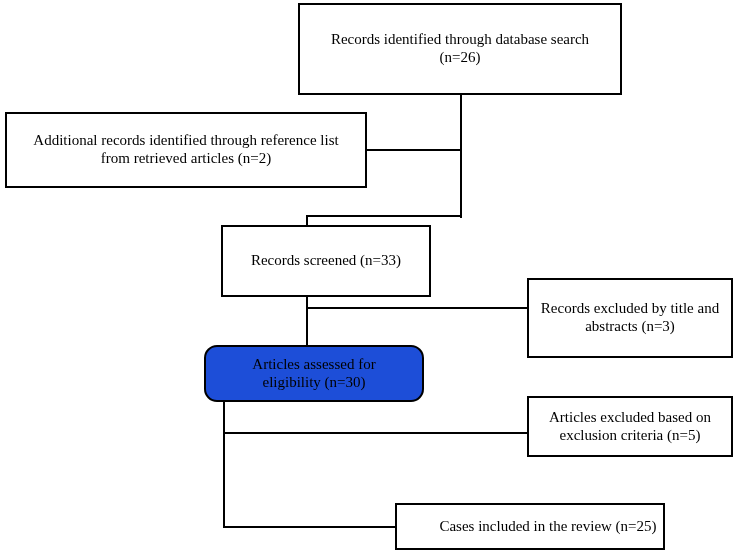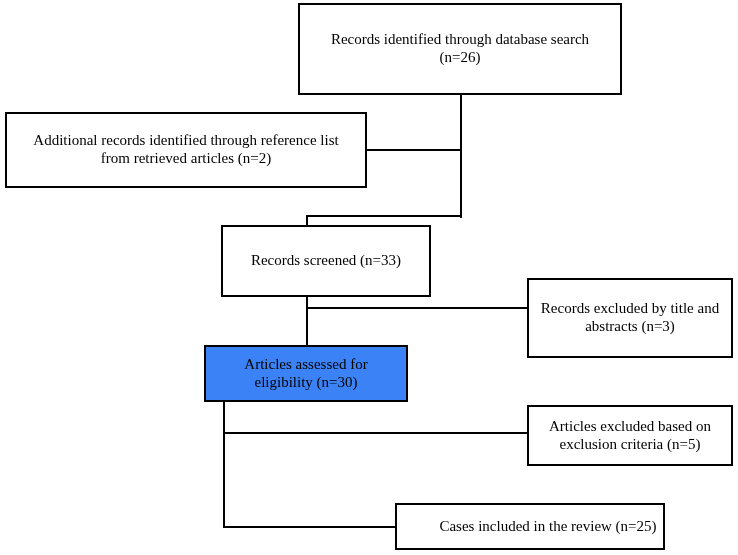--- a/index.html
+++ b/index.html
@@ -67,25 +67,25 @@
         <span class="node-label">Additional records identified through reference list
 from retrieved articles (n=2)</span>
       </div>
       <div class="node" style="left: 203px; top: 225px; width: 210px; height: 72px; border-color: rgb(0, 0, 0); background: rgb(255, 255, 255); margin-left: 18px;">
         <span class="node-label">Records screened (n=33)</span>
       </div>
       <div class="node" style="left: 527px; top: 278px; width: 206px; height: 80px; border-color: rgb(0, 0, 0); background: rgb(255, 255, 255);">
         <span class="node-label">Records excluded by title and
 abstracts (n=3)</span>
       </div>
-      <div class="node" style="left: 204px; top: 345px; width: 204px; height: 57px; border-color: rgb(0, 0, 0); background: #3b82f6;">
+      <div class="node" style="left: 204px; top: 345px; width: 220px; height: 57px; border-color: rgb(0, 0, 0); background: #1d4ed8; border-radius: 13px;">
         <span class="node-label">Articles assessed for
 eligibility (n=30)</span>
       </div>
-      <div class="node" style="left: 527px; top: 405px; width: 206px; height: 61px; border-color: rgb(0, 0, 0); background: rgb(255, 255, 255);">
+      <div class="node" style="left: 527px; top: 396px; width: 206px; height: 61px; border-color: rgb(0, 0, 0); background: rgb(255, 255, 255);">
         <span class="node-label">Articles excluded based on
 exclusion criteria (n=5)</span>
       </div>
       <div class="node" style="left: 395px; top: 503px; width: 270px; height: 47px; border-color: rgb(0, 0, 0); background: rgb(255, 255, 255); padding-left: 36px;">
         <span class="node-label">Cases included in the review (n=25)</span>
       </div>
     </div>
 </div>
 
 </body></html>

